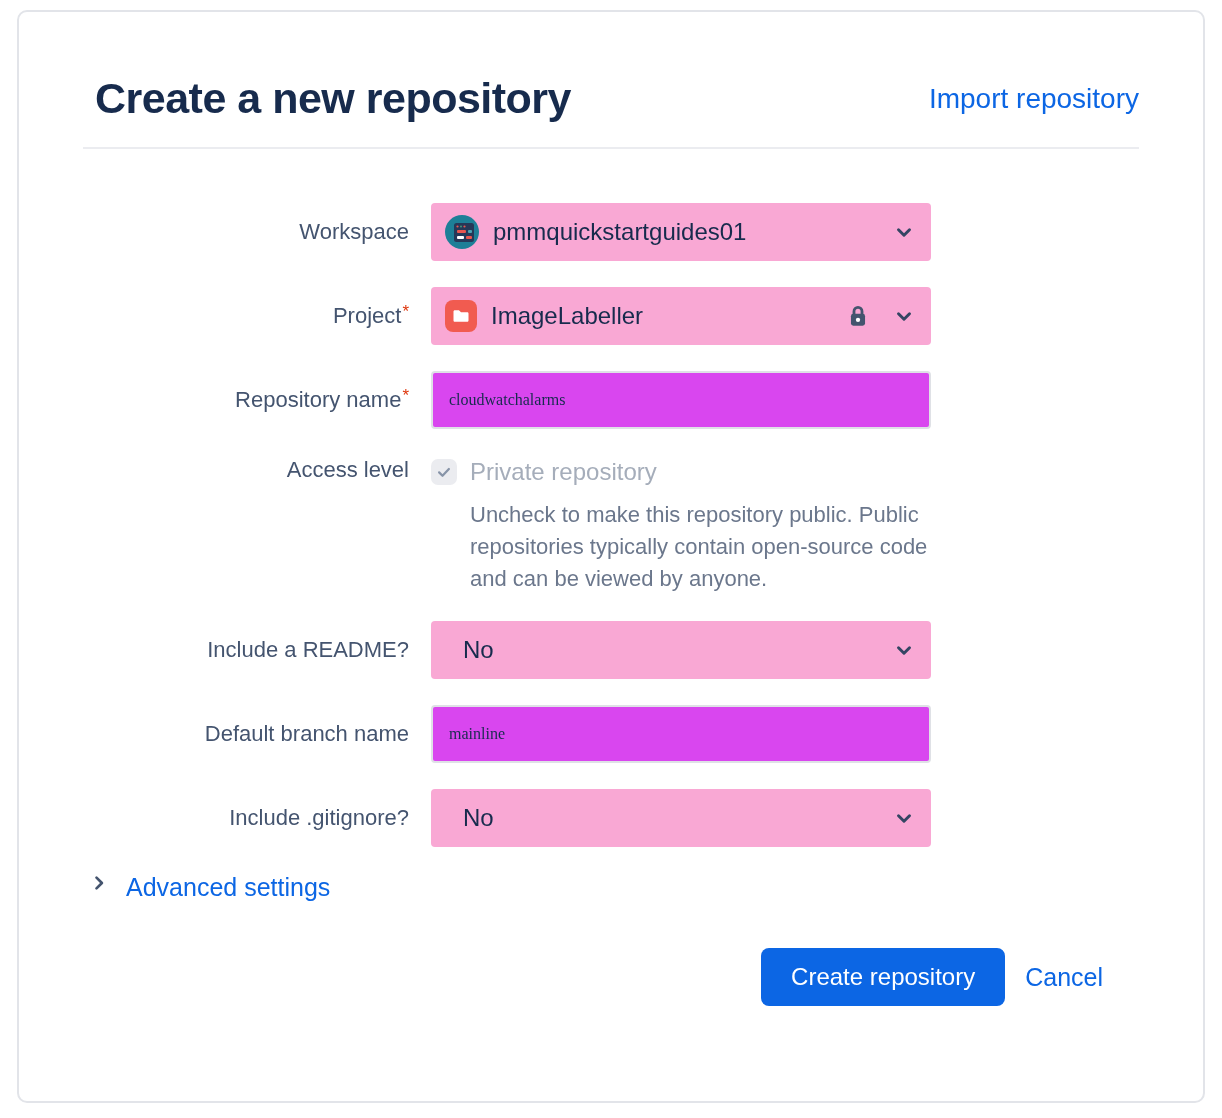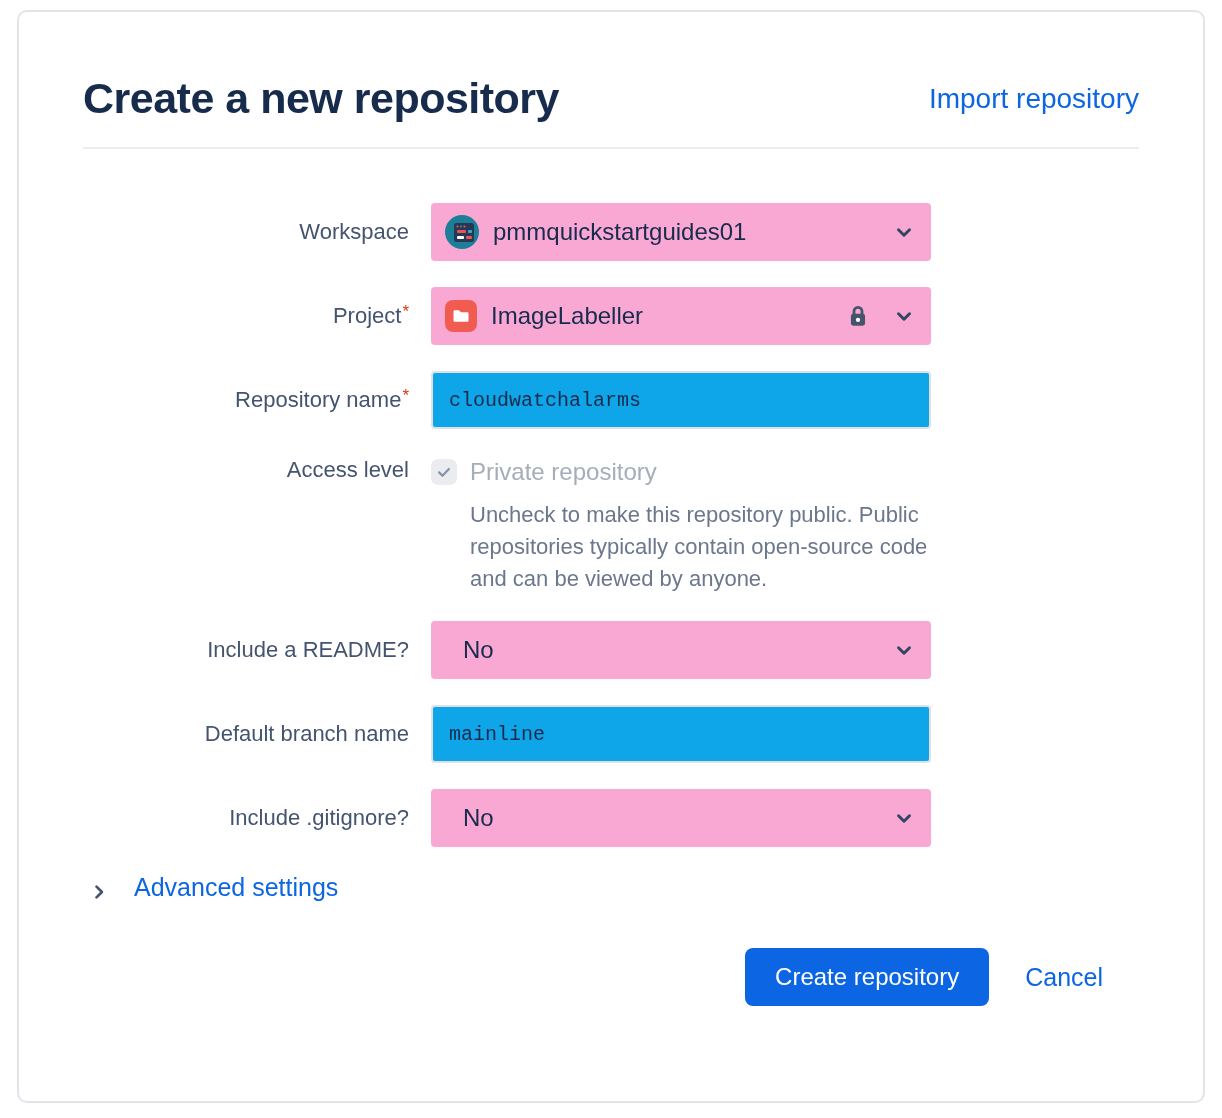--- a/index.html
+++ b/index.html
@@ -18,20 +18,21 @@
     border: 2px solid #E2E4E9;
     border-radius: 10px;
     padding: 0 64px;
   }
   
   .header {
     display: flex;
     justify-content: space-between;
     align-items: center;
     padding-top: 62px;
+    margin-left: 12px;
   }
   .page-title {
     margin: 0;
     font-size: 43px;
     font-weight: 600;
     letter-spacing: -0.5px;
     color: #172B4D;
   }
   .link {
     color: #0C66E4;
@@ -121,25 +122,25 @@
     display: flex;
     align-items: center;
     justify-content: center;
     flex: 0 0 auto;
   }
   
   .text-input {
     box-sizing: border-box;
     width: 100%;
     height: 58px;
-    background: #0ea5e9;
+    background: #d946ef;
     border: 2px solid #DFE1E6;
     border-radius: 4px;
-    font-family: Liberation Mono, monospace;
-    font-size: 20px;
+    font-family: Liberation Serif, serif;
+    font-size: 16px;
     color: #172B4D;
     padding: 0 16px;
     outline: none;
   }
   
   .checkbox-line {
     display: flex;
     align-items: center;
     gap: 13px;
     min-height: 30px;
@@ -162,33 +163,33 @@
     margin-top: 12px;
     margin-left: 39px;
     max-width: 640px;
     font-size: 22px;
     line-height: 32px;
     color: #6B778C;
   }
   
   .advanced {
     display: flex;
-    align-items: flex-end;
-    gap: 25px;
+    align-items: flex-start;
+    gap: 17px;
     margin: 20px 0 0 6px;
     cursor: pointer;
     width: max-content;
   }
   .advanced .link { font-size: 25px; }
   
   .actions {
     display: flex;
     justify-content: flex-end;
     align-items: center;
-    gap: 36px;
+    gap: 20px;
     margin-top: 46px;
     padding-right: 36px;
   }
   .btn-primary {
     height: 58px;
     padding: 0 30px;
     background: #0C66E4;
     color: #ffffff;
     border: none;
     border-radius: 8px;

